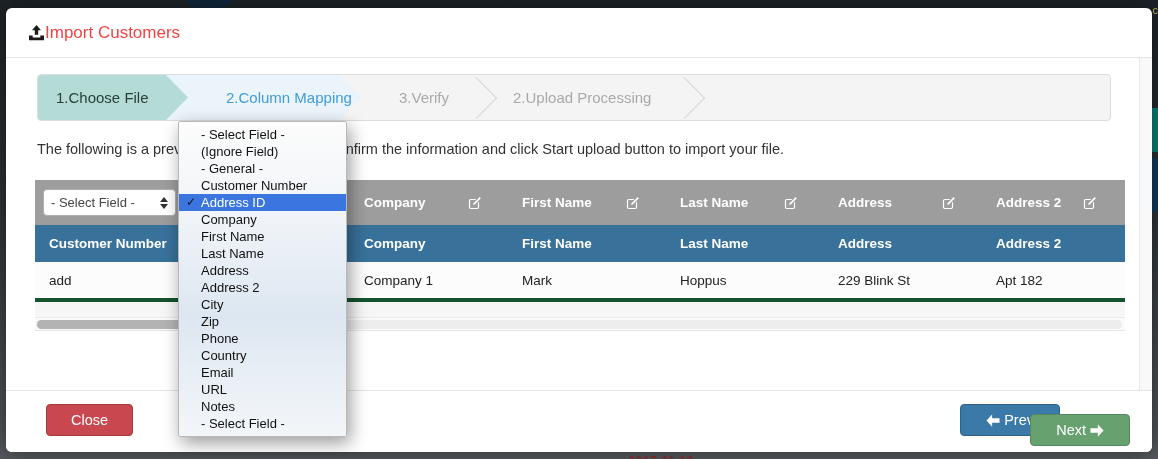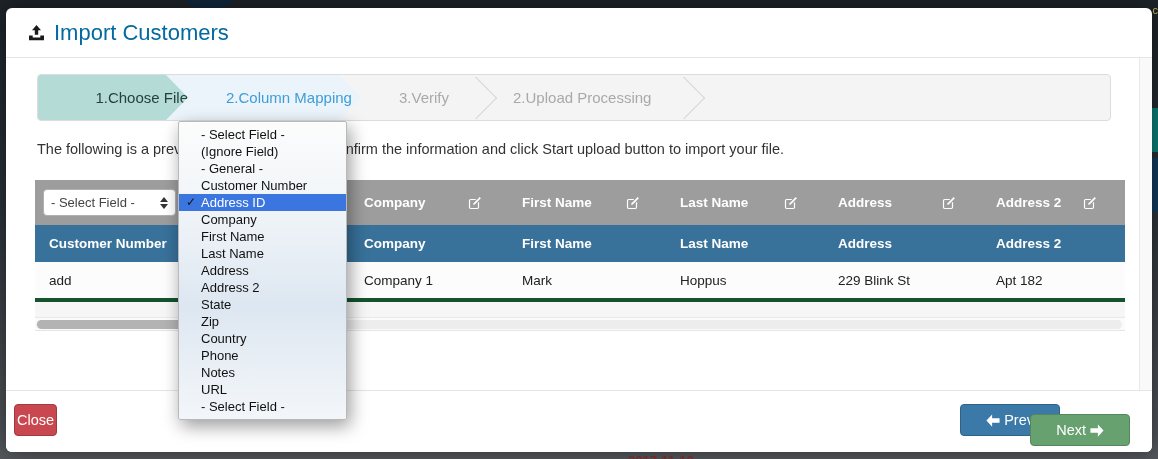--- a/index.html
+++ b/index.html
@@ -19,33 +19,32 @@
   .bg-date { position:absolute; left:628px; top:453px; color:#8b2f2f; font-weight:bold; font-size:13px; z-index:5; }
 
   
   .modal {
     position:absolute; left:6px; top:8px; width:1146px; height:444px;
     background:#fff; border-radius:6px; z-index:10;
     box-shadow: 0 0 22px rgba(0,0,0,.45);
     overflow:hidden;
   }
   .modal-header { height:50px; border-bottom:1px solid #e5e5e5; display:flex; align-items:center; padding:0 22px; }
-  .modal-title { font-size:22px; font-weight:500; color:#0369a1; margin-left:9px; }
+  .modal-title { font-size:17px; font-weight:500; color:#ef4444; margin-left:0; }
 
   
   .stepbar {
     margin:16px 41px 0 31px; height:47px;
     background:#f4f4f4; border:1px solid #dcdcdc; border-radius:4px;
     display:flex; align-items:stretch; position:relative; overflow:hidden;
   }
   .step { display:flex; align-items:center; font-size:15px; flex:none; }
   .step.done {
     width:150px; padding-left:18px; background:var(--step_done_teal); color:#26403c; z-index:2;
     clip-path: polygon(0 0, calc(100% - 22px) 0, 100% 50%, calc(100% - 22px) 100%, 0 100%);
-    justify-content: flex-end;
   }
   .step.active {
     width:195px; margin-left:-22px; padding-left:60px; background:var(--step_active_bg); color:var(--step_active_text); z-index:1;
     clip-path: polygon(0 0, calc(100% - 22px) 0, 100% 50%, calc(100% - 22px) 100%, 0 100%);
     text-align: center;
   }
   .step.pending { color:#a9a9a9; }
   .step.p3 { padding:0 20px 0 38px; }
   .step.p4 { padding:0 26px 0 30px; }
   .sep {
@@ -83,21 +82,21 @@
   .spin .up { border-bottom:5px solid #333; }
   .spin .dn { border-top:5px solid #333; }
   .editwrap { margin-left:10px; display:inline-flex; }
 
   
   .vscroll { position:absolute; right:0; top:50px; bottom:62px; width:13px; background:#f9f9f9; border-left:1px solid #e8e8e8; }
 
   
   .modal-footer { position:absolute; left:0; right:0; bottom:0; height:62px; border-top:1px solid #e5e5e5; background:#fff; }
   .btn { display:inline-flex; align-items:center; gap:4px; height:32px; border-radius:4px; color:#fff; font-size:14.5px; padding:0 25px; cursor:pointer; }
-  .btn-close { position:absolute; left:8px; top:13px; background:var(--close_red); border:1px solid #a23a41; padding:0 2px;justify-content:flex-end; }
+  .btn-close { position:absolute; left:40px; top:13px; background:var(--close_red); border:1px solid #a23a41; padding:0 24px;justify-content:flex-end; }
   .btn-prev { position:absolute; right:92px; top:13px; background:var(--prev_blue); border:1px solid #2f6488; }
   .btn-next { position:absolute; right:22px; top:23px; background:var(--next_green); border:1px solid #55875c; }
 
   
   .dd {
     position:absolute; left:178px; top:121px; width:169px; z-index:50;
     background:linear-gradient(180deg,#fcfcfc 0%, #f0f4f8 30%, #dde7f1 62%, #f3f6f9 100%);
     border:1px solid #b9b9b9; border-radius:2px;
     box-shadow:3px 6px 18px rgba(0,0,0,.40);
     padding:4px 0;
@@ -270,20 +269,21 @@
   <div class="dd-item">Customer Number</div>
   <div class="dd-item selected">
     <span class="check">✓</span>
     <span>Address ID</span>
   </div>
   <div class="dd-item">Company</div>
   <div class="dd-item">First Name</div>
   <div class="dd-item">Last Name</div>
   <div class="dd-item">Address</div>
   <div class="dd-item">Address 2</div>
-  <div class="dd-item">State</div>
+  <div class="dd-item">City</div>
   <div class="dd-item">Zip</div>
+  <div class="dd-item">Phone</div>
   <div class="dd-item">Country</div>
-  <div class="dd-item">Phone</div>
+  <div class="dd-item">Email</div>
+  <div class="dd-item">URL</div>
   <div class="dd-item">Notes</div>
-  <div class="dd-item">URL</div>
   <div class="dd-item">- Select Field -</div>
 </div>
 
 </body></html>

